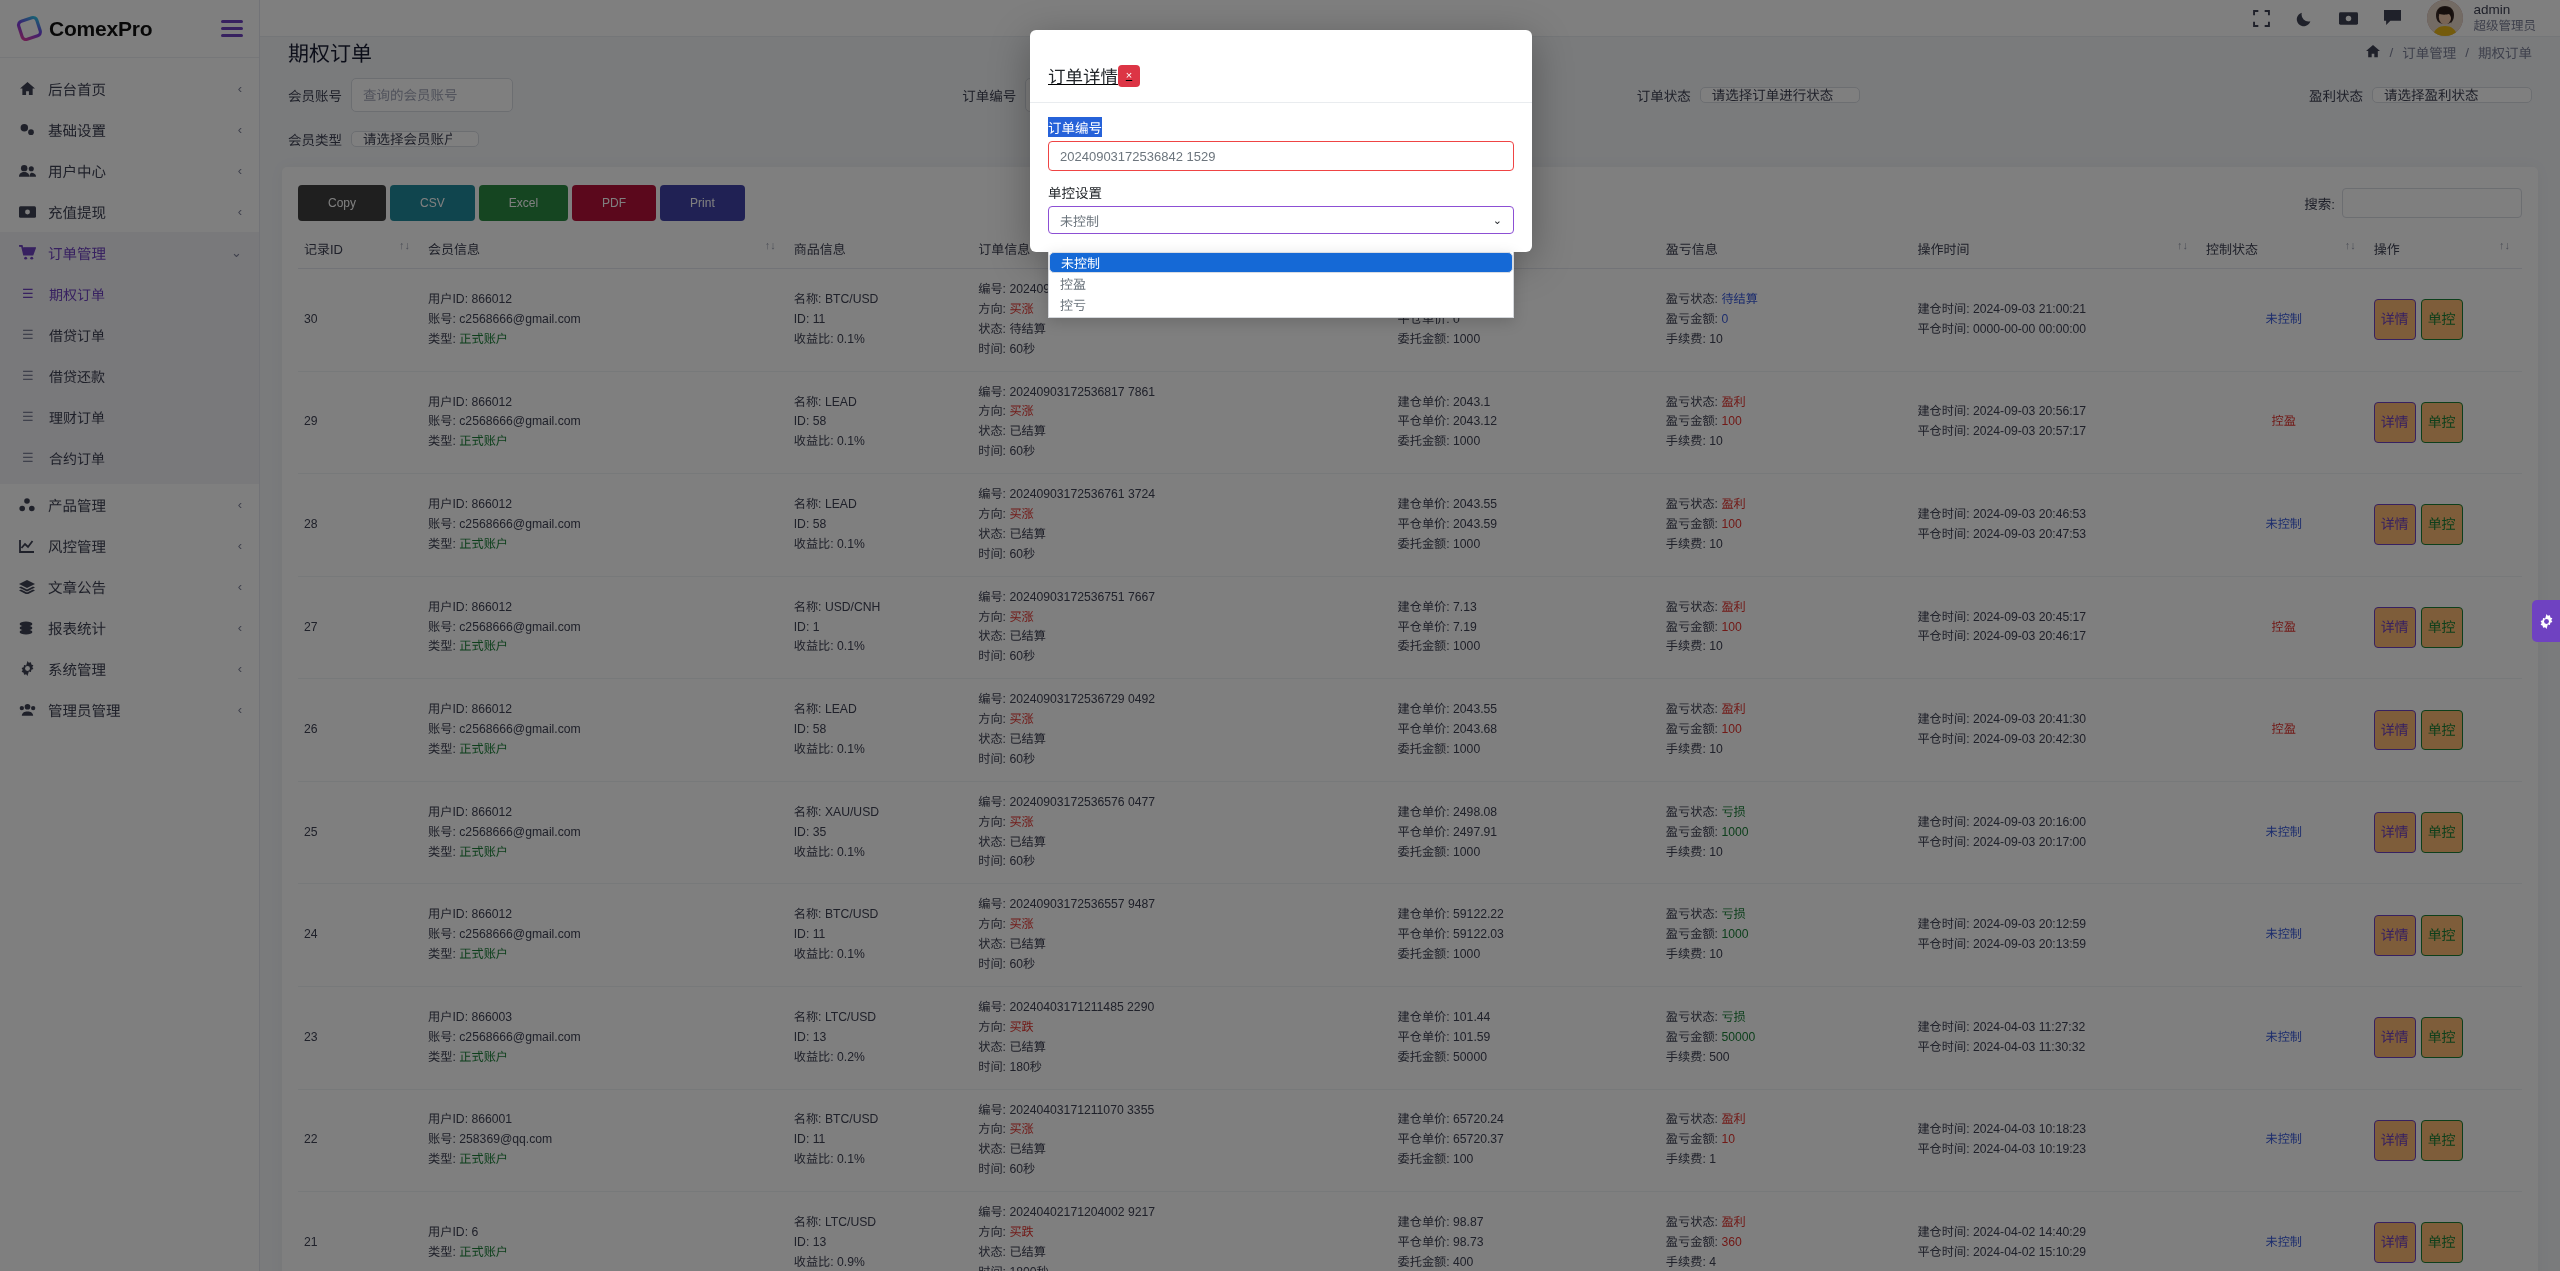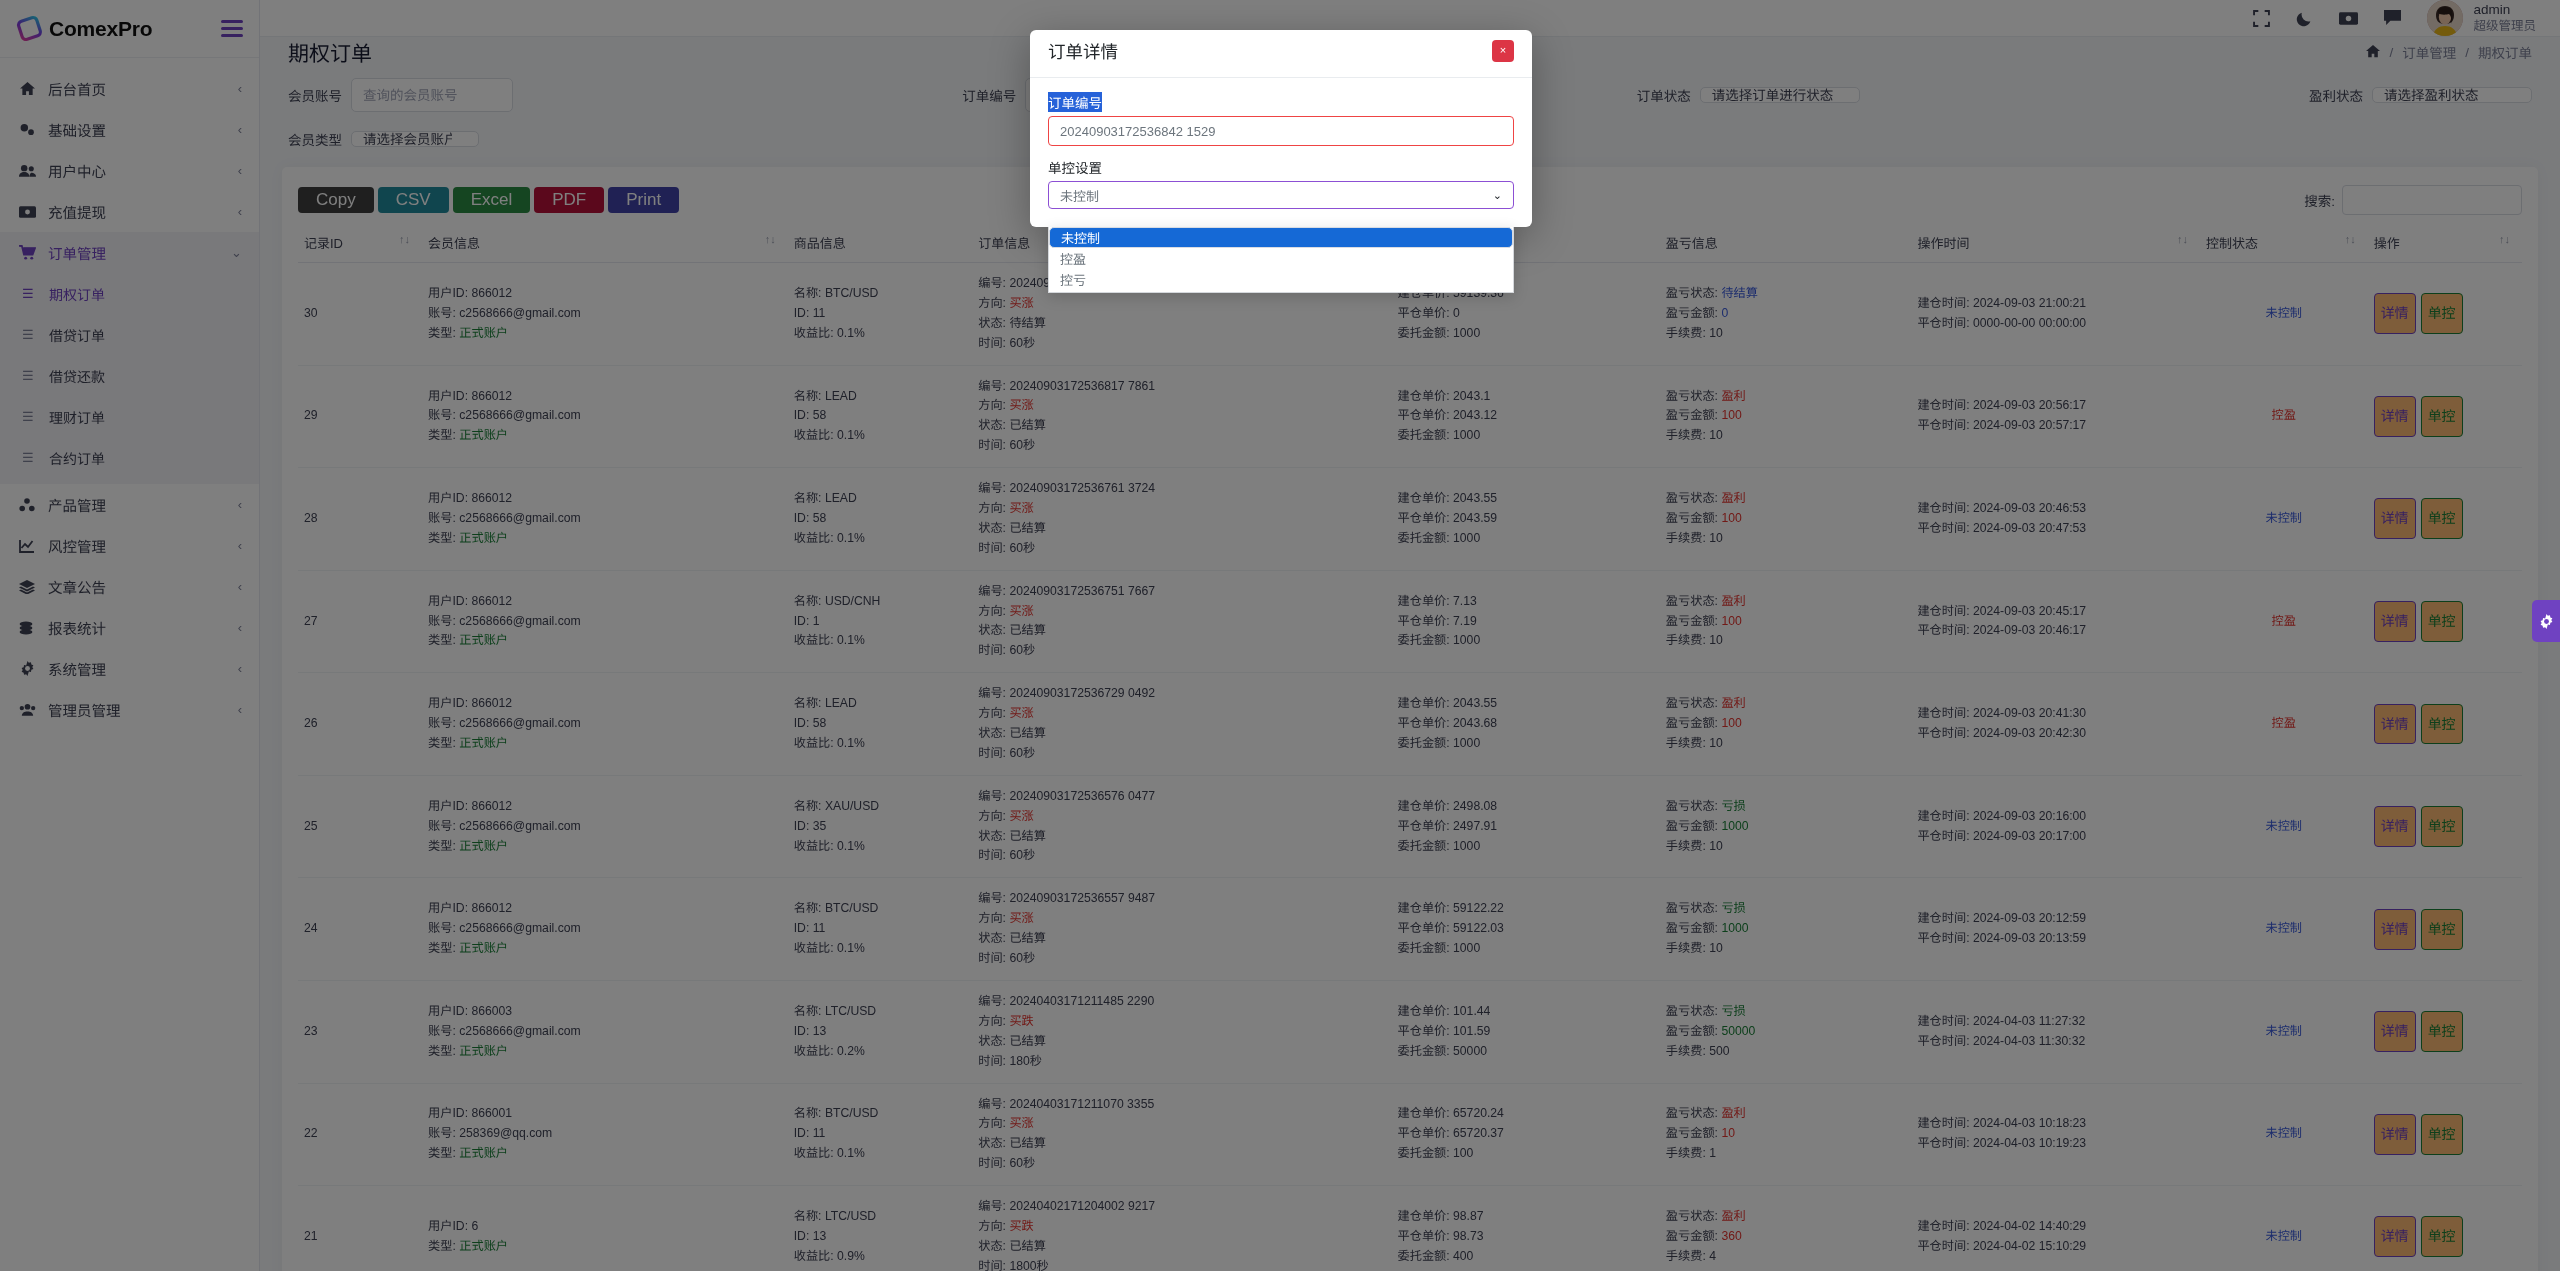--- a/index.html
+++ b/index.html
@@ -74,22 +74,22 @@
          background-image:linear-gradient(45deg,transparent 50%,#3f4254 50%),
                           linear-gradient(135deg,#3f4254 50%,transparent 50%);
          background-position:calc(100% - 14px) 15px, calc(100% - 9px) 15px;
          background-size:5px 5px,5px 5px; background-repeat:no-repeat; }
   .spacer { flex:1; }
 
   .card { background:#fff; border-radius:5px; margin-top:4px;
           box-shadow:0 0 16px rgba(0,0,0,.04); padding:12px 16px 0 16px; }
   .dtbar { display:flex; align-items:center; justify-content:space-between; padding:6px 0 10px 0; }
   .btns { display:flex; gap:4px; }
-  .dtbtn { height:26px; padding:0 18px; border:none; border-radius:4px; color:#fff;
-           font-size:17px; cursor:pointer; font-family:inherit; }
+  .dtbtn { height:36px; padding:0 30px; border:none; border-radius:4px; color:#fff;
+           font-size:12px; cursor:pointer; font-family:inherit; }
   .search-box { display:flex; align-items:center; gap:7px; }
   .search-box label { font-size:13.5px; color:#3f4254; }
   .search-box input { height:30px; width:180px; border:1px solid #d8dce3; border-radius:4px;
                       padding:0 8px; font-size:13px; outline:none; }
 
   table { width:100%; border-collapse:collapse; table-layout:fixed; }
   thead th { text-align:left; font-size:13px; font-weight:normal; color:#3f4254;
              padding:8px 6px 10px 6px; border-bottom:1px solid #e4e6ef; position:relative; }
   thead th .sorter { color:#9aa0b0; font-size:11px; margin-right:6px; }
   tbody td { font-size:12.2px; color:#3f4254; padding:11px 6px; vertical-align:middle;
@@ -107,22 +107,22 @@
   .mb-ctrl { border:1px solid #1a7f37; color:#1a7f37; }
 
   .cog-tab { position:absolute; right:0; top:600px; width:28px; height:42px;
              background:#6f42c1; border-radius:5px 0 0 5px; color:#fff;
              display:flex; align-items:center; justify-content:center; z-index:60;
              cursor:pointer; font-size:16px; }
 
   
   .modal { position:absolute; z-index:100; left:1030px; top:30px; width:502px;
            background:#fff; border-radius:6px; box-shadow:0 10px 40px rgba(0,0,0,.3); }
-  .modal-head { display:flex; align-items:center; justify-content:space-between;
-                padding:8px 18px 14px 18px; border-bottom:1px solid #e9ecef; }
+  .modal-head { display:flex; align-items:center; 
+                padding:33px 18px 14px 18px; border-bottom:1px solid #e9ecef;text-decoration:underline; }
   .modal-title { font-size:17.5px; color:#212529; }
   .modal-close { width:22px; height:22px; border-radius:4px; background:#dc3545;
                  color:#fff; border:none; font-size:11px; cursor:pointer; line-height:1;
                  display:flex; align-items:center; justify-content:center; font-family:inherit; }
   .modal-body { padding:14px 18px 18px 18px; position:relative; }
   .flabel-m { font-size:13.5px; color:#212529; margin-bottom:4px; display:inline-block; }
   .flabel-m.sel-text { background:#2662d9; color:#fff; }
   .m-input { width:100%; height:30px; border:1px solid #ef4444; border-radius:4px;
              padding:0 11px; font-size:13px; color:#6c757d; outline:none; background:#fff;
              font-family:inherit; }

